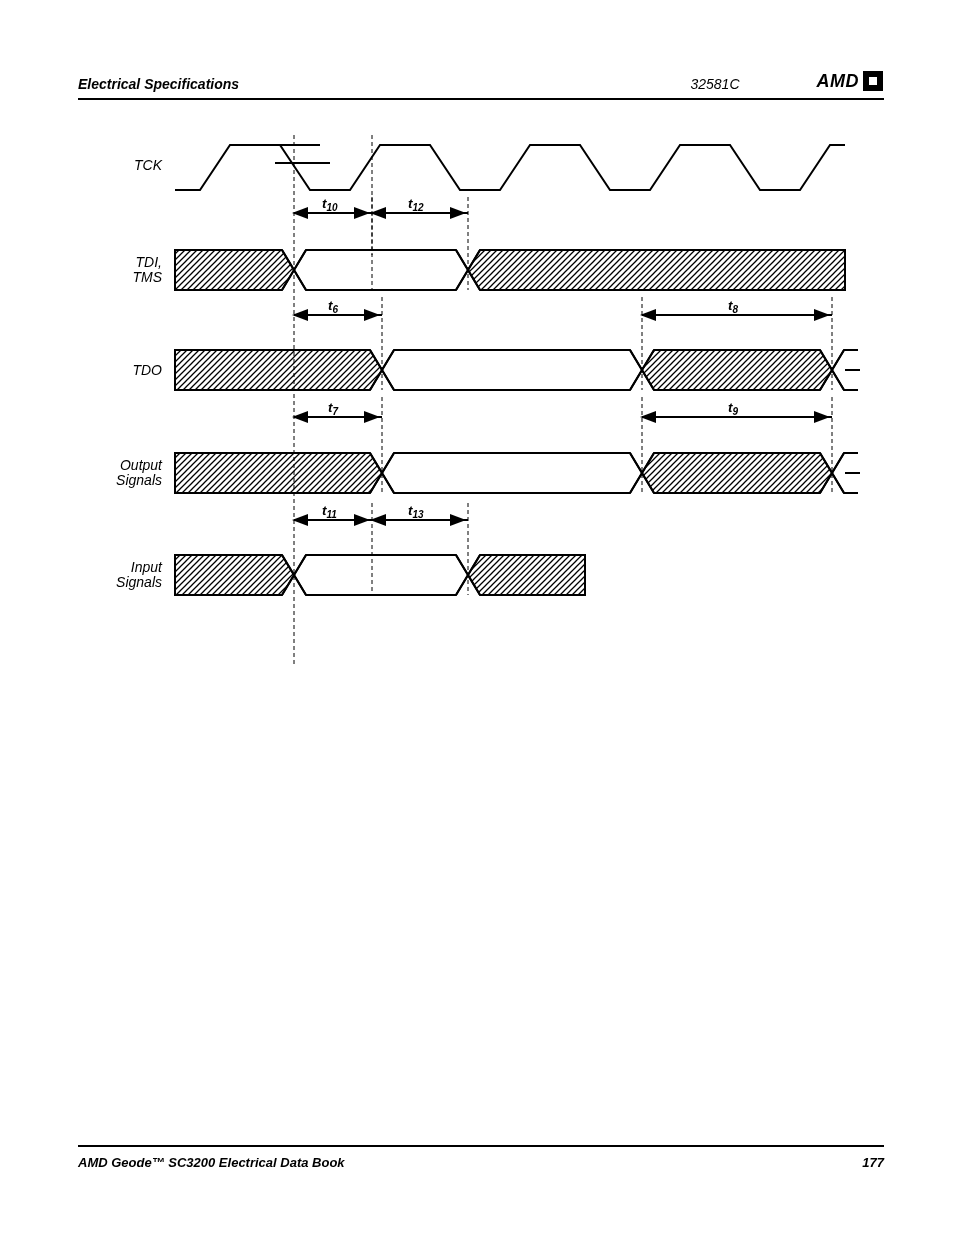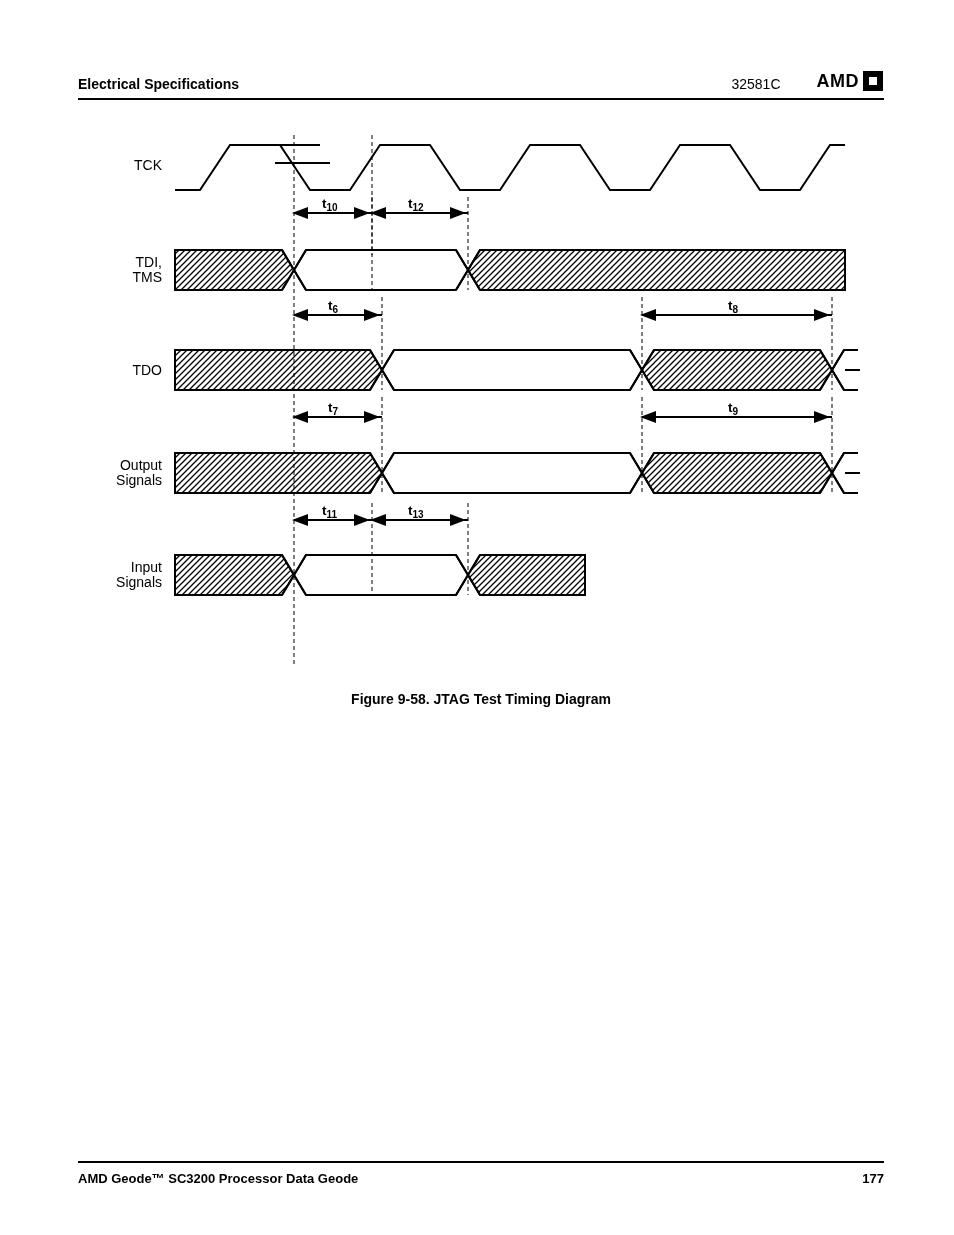--- a/index.html
+++ b/index.html
@@ -6,25 +6,26 @@
     margin: 0;
     padding: 0;
     font-family: Arial, Helvetica, sans-serif;
     background: #fff;
     color: #000;
     width: 954px;
     height: 1235px;
     position: relative;
   }
   .page {
-    padding: 70px 70px 49px 78px;
+    padding: 70px 70px 65px 78px;
     box-sizing: border-box;
     height: 100%;
     display: flex;
     flex-direction: column;
+    font-style: italic;
   }
   .header {
     display: flex;
     justify-content: space-between;
     align-items: flex-end;
     border-bottom: 2px solid #000;
     padding-bottom: 6px;
   }
   .header-left {
     font-weight: bold;
@@ -37,21 +38,21 @@
     font-weight: 900;
     font-size: 18px;
     letter-spacing: 0.5px;
     display: flex;
     align-items: center;
     gap: 3px;
   }
   .header-right-group {
     display: flex;
     align-items: flex-end;
-    gap: 36px;
+    gap: 77px;
   }
   .diagram-wrap {
     margin-top: 35px;
     margin-left: 12px;
   }
   .caption {
     text-align: center;
     font-weight: bold;
     font-size: 14px;
     margin-top: 22px;
@@ -203,19 +204,18 @@
       <g>
         <path d="M 85 420 L 192 420 L 204 440 L 192 460 L 85 460 Z" fill="url(#hatch)" stroke="#000" stroke-width="2"></path>
         <path d="M 204 440 L 216 420 L 366 420 L 378 440 L 366 460 L 216 460 Z" fill="none" stroke="#000" stroke-width="2"></path>
         <path d="M 192 420 L 216 460 M 192 460 L 216 420" stroke="#000" stroke-width="2"></path>
         <path d="M 366 420 L 390 460 M 366 460 L 390 420" stroke="#000" stroke-width="2"></path>
         <path d="M 378 440 L 390 420 L 495 420 L 495 460 L 390 460 Z" fill="url(#hatch)" stroke="#000" stroke-width="2"></path>
       </g>
     </svg>
   </div>
 
-  <div class="caption">Figure 9-58.  JTAG Test Timing Diagram</div>
 
   <div class="footer">
-    <span>AMD Geode™ SC3200 Processor Data Geode</span>
+    <span>AMD Geode™ SC3200 Electrical Data Book</span>
     <span>177</span>
   </div>
 </div>
 
 </body></html>

